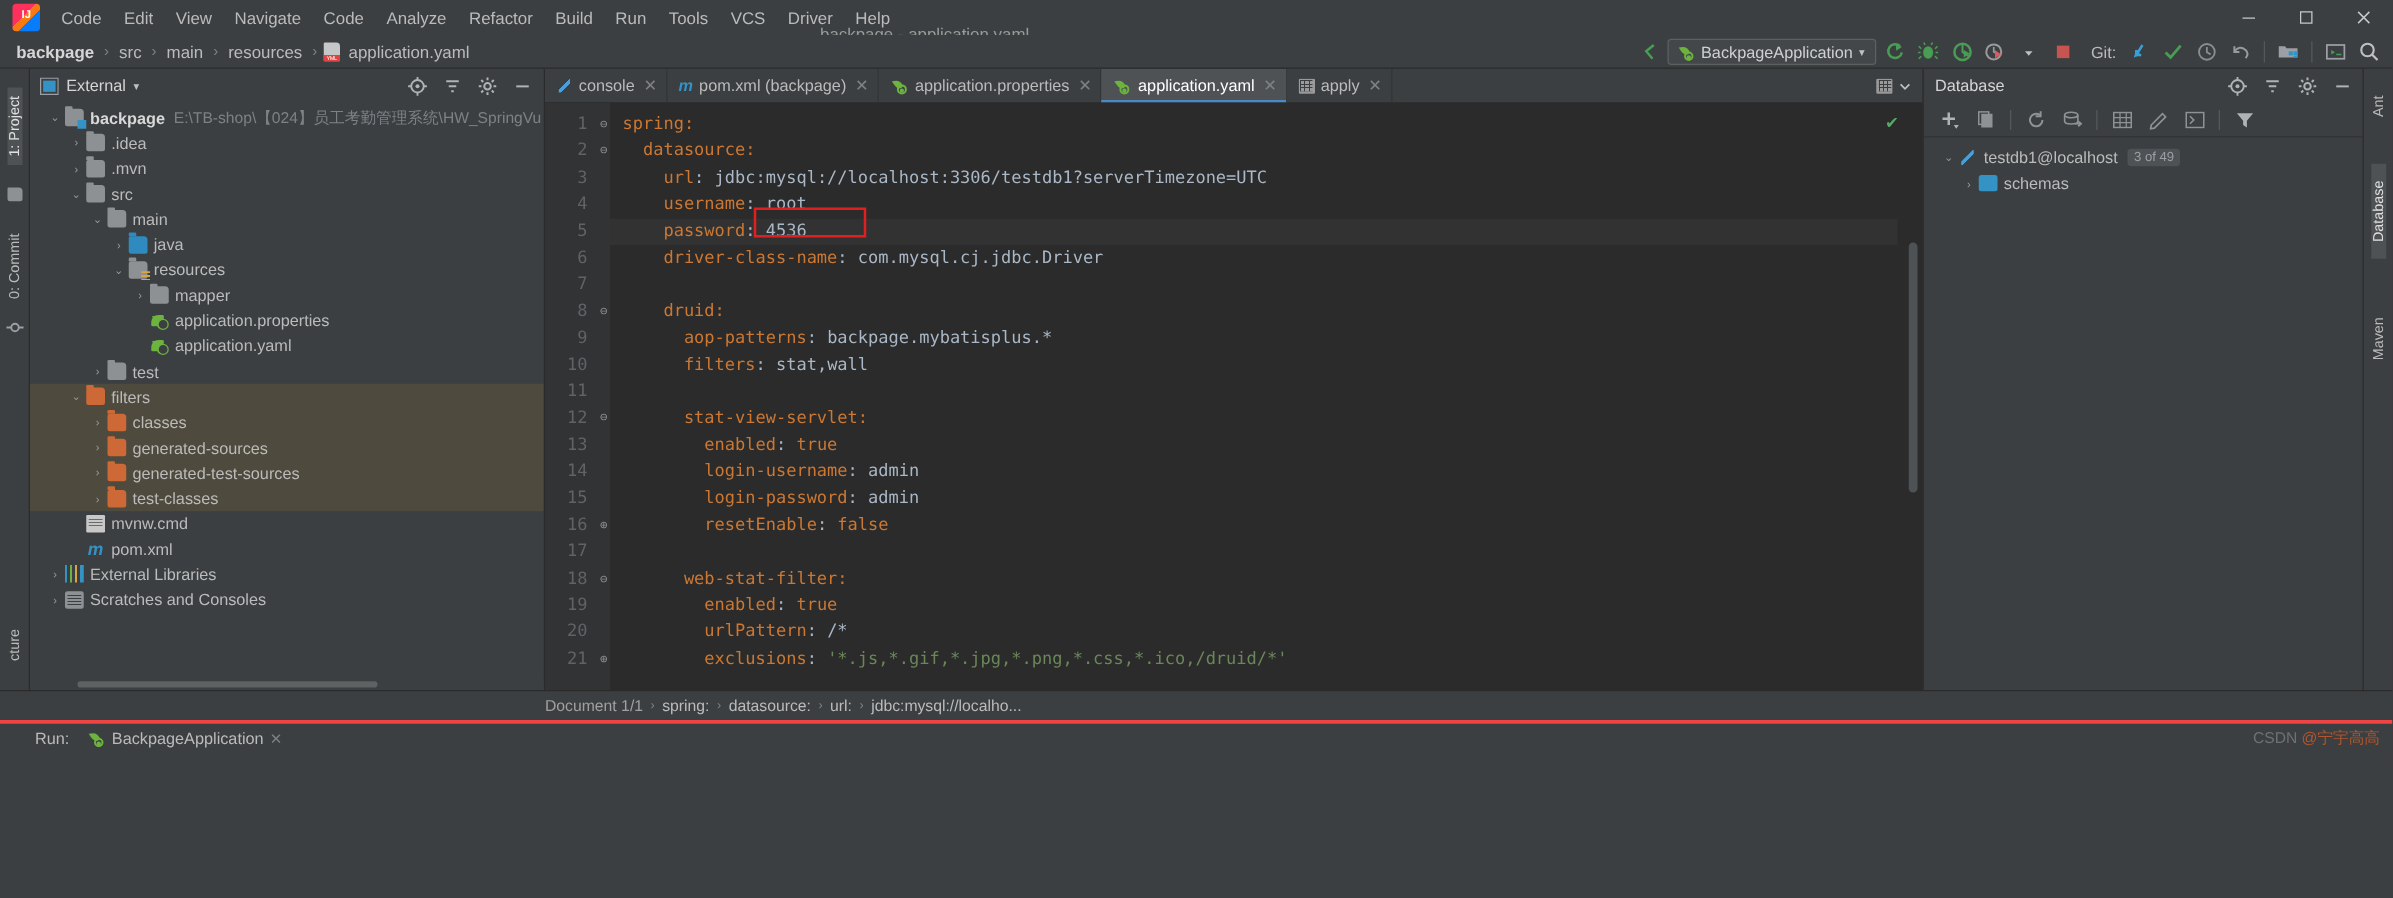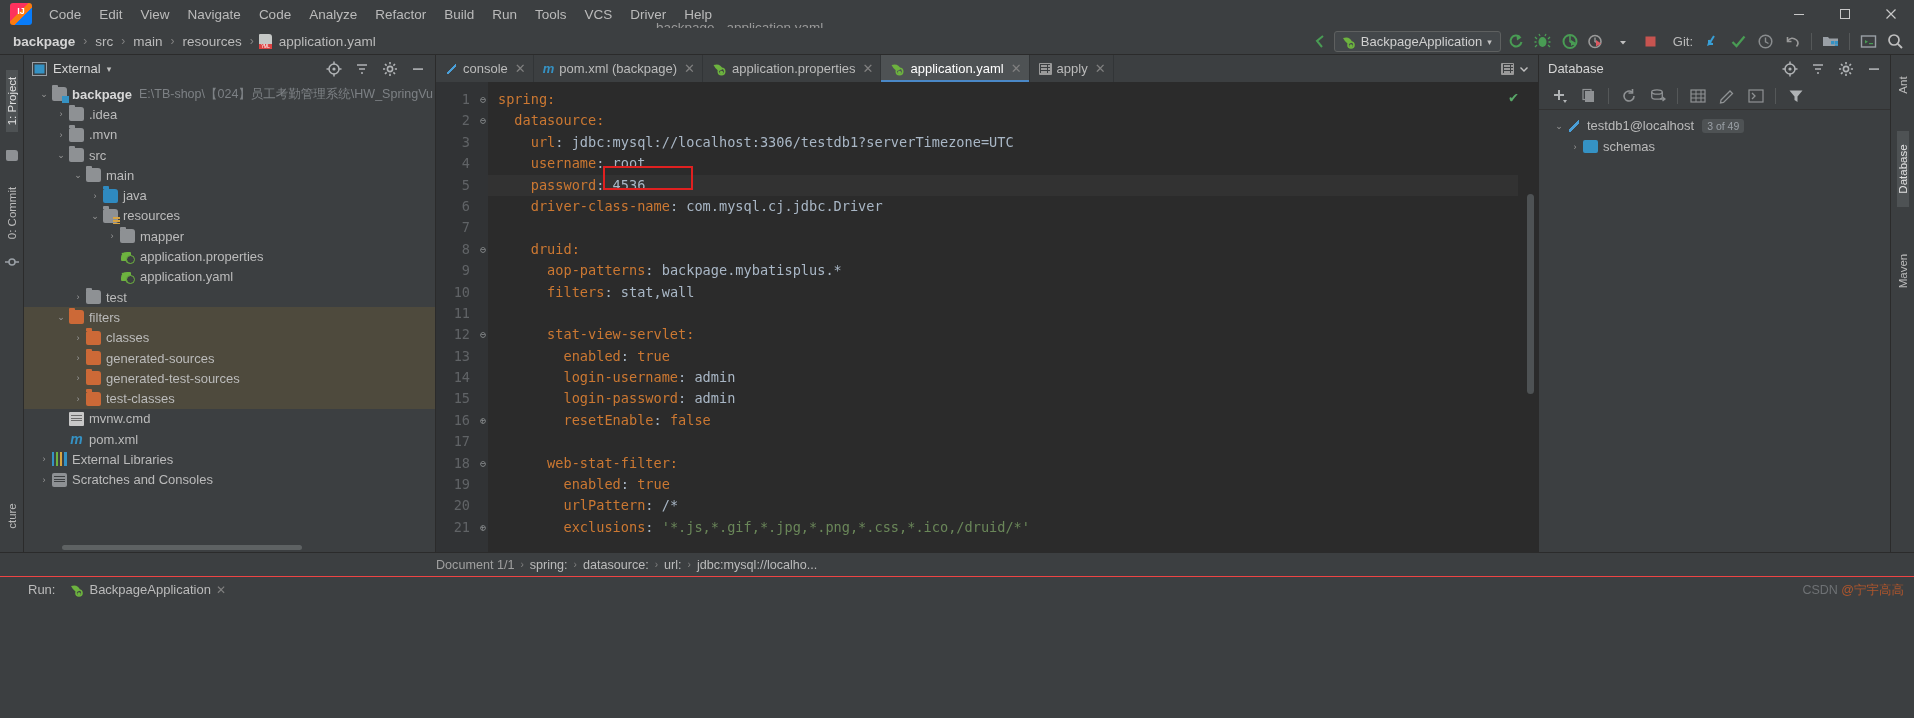--- a/index.html
+++ b/index.html
@@ -142,21 +142,21 @@
   
   .rstrip { width:24px; background:#3c3f41; border-left:1px solid #2b2b2b; position:relative; }
 
   
   .statusbar { height:24px; background:#3c3f41; display:flex; align-items:center; font-size:12.6px;
                color:#a0a0a0; border-top:1px solid #2b2b2b; position:relative; }
   .sb-left { width:436px; }
   .sb-crumb { color:#bbbbbb; margin-left:14px; }
   .sb-arrow { color:#808080; margin:0 6px; font-size:10px; }
 
-  .runbar { height:26px; background:#3c3f41; display:flex; align-items:center; position:relative; border-top:1px solid #ef4444;}
+  .runbar { height:26px; background:#3c3f41; display:flex; align-items:center; position:relative; border-top:3px solid #ef4444;}
   .runbar .lbl { margin-left:28px; color:#bbbbbb; font-size:13px; }
   .runtab { display:flex; align-items:center; gap:5px; margin-left:14px; font-size:13px; color:#bbbbbb; }
   .wm { position:absolute; right:10px; bottom:3px; color:#6e7174; font-size:12.5px;text-align:right; }
 
   svg { display:block; }
 </style>
 </head>
 <body>
 
 <div class="menubar">

